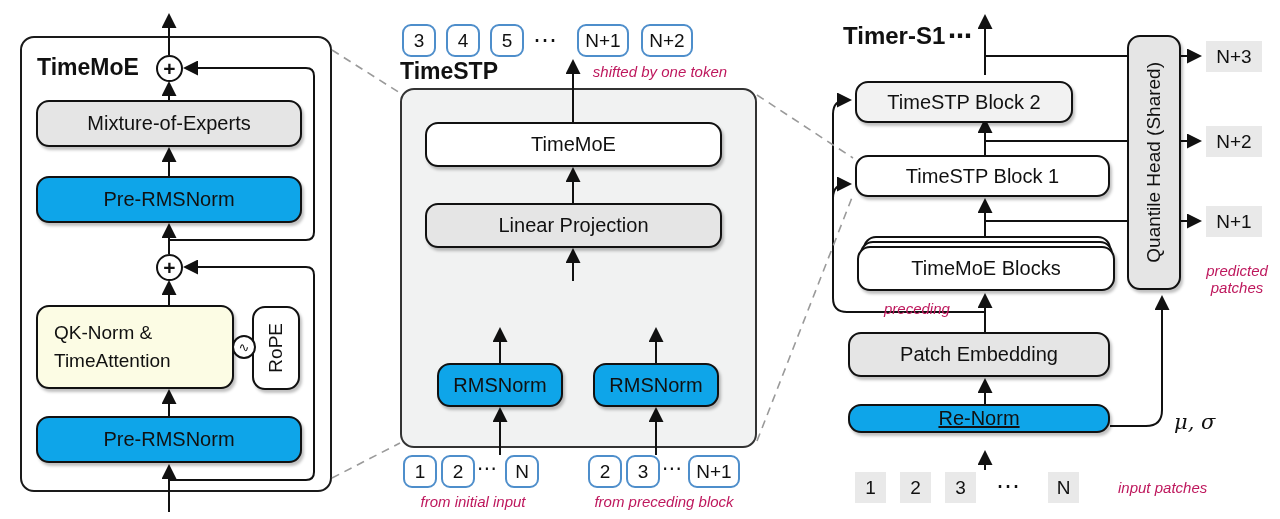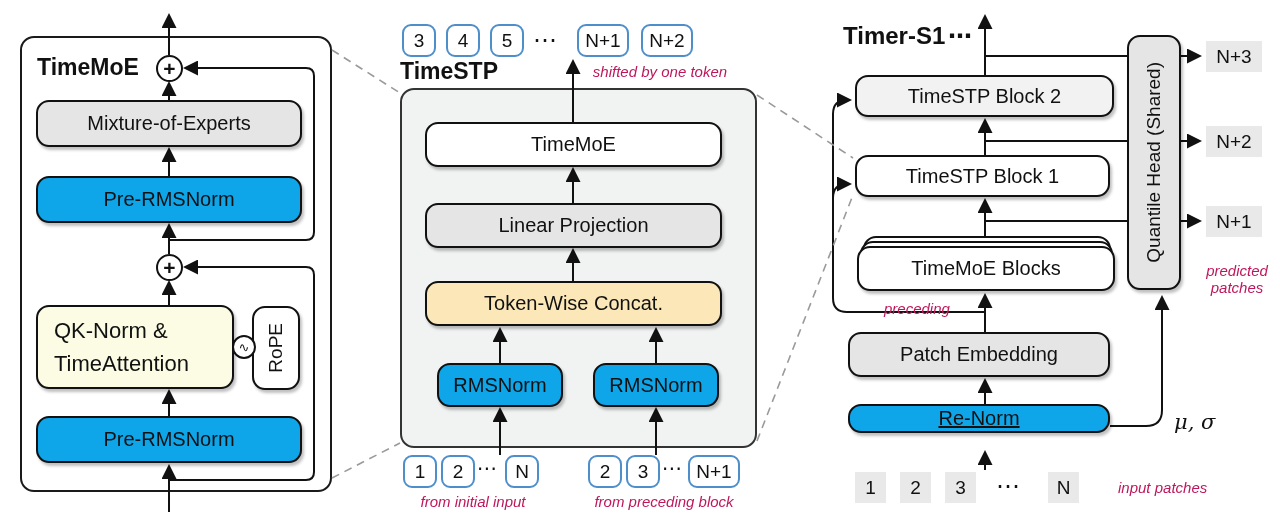--- a/index.html
+++ b/index.html
@@ -48,21 +48,21 @@
     background:#ffffff; display:flex; align-items:center; justify-content:center;
     font-size:21px; font-weight:bold; line-height:1; z-index:4;
   }
   .sine-circle {
     position:absolute; width:24px; height:24px; border:2px solid #111; border-radius:50%;
     background:#ffffff; display:flex; align-items:center; justify-content:center;
     font-size:13px; z-index:5;
   }
   .vert-text { writing-mode:vertical-rl; transform:rotate(180deg); font-size:19px; }
   .mu-sigma { position:absolute; font-family:"DejaVu Serif","Liberation Serif",serif; font-style:italic; font-size:21px; z-index:3; }
-  .qk-box { flex-direction:column; align-items:flex-start; padding-left:16px; font-size:22px; line-height:1.5; }
+  .qk-box { flex-direction:column; align-items:flex-start; padding-left:16px; font-size:19px; line-height:1.5; }
 </style>
 </head>
 <body>
 
 <div id="canvas">
 
   <svg id="wires" width="1280" height="519" viewBox="0 0 1280 519">
     <defs>
       <marker id="arr" viewBox="0 0 10 10" refX="8" refY="5" markerWidth="7.5" markerHeight="7.5" orient="auto">
         <path d="M0,0 L10,5 L0,10 z" fill="#111"></path>
@@ -145,40 +145,39 @@
   <div class="token" style="left:402px;top:24px;">3</div>
   <div class="token" style="left:446px;top:24px;">4</div>
   <div class="token" style="left:490px;top:24px;">5</div>
   <div class="dots" style="left:533px;top:26px;">⋯</div>
   <div class="token" style="left:577px;top:24px;width:52px;">N+1</div>
   <div class="token" style="left:641px;top:24px;width:52px;">N+2</div>
   <div class="caption" style="left:556px;top:63px;width:208px;text-align:center;">shifted by one token</div>
 
   <div class="box" style="left:425px;top:122px;width:297px;height:45px;">TimeMoE</div>
   <div class="box blue" style="left:425px;top:203px;width:297px;height:45px;">Linear Projection</div>
-  <div class="box orange" style="left:425px;top:281px;width:297px;height:45px;">Token-Wise Concat.</div>
   <div class="box green" style="left:437px;top:363px;width:126px;height:44px;">RMSNorm</div>
   <div class="box green" style="left:593px;top:363px;width:126px;height:44px;">RMSNorm</div>
 
   <div class="token" style="left:403px;top:455px;">1</div>
   <div class="token" style="left:441px;top:455px;">2</div>
   <div class="dots" style="left:477px;top:456px;font-size:20px;">⋯</div>
   <div class="token" style="left:505px;top:455px;">N</div>
   <div class="caption" style="left:398px;top:493px;width:150px;text-align:center;">from initial input</div>
 
   <div class="token" style="left:588px;top:455px;">2</div>
   <div class="token" style="left:626px;top:455px;">3</div>
   <div class="dots" style="left:662px;top:456px;font-size:20px;">⋯</div>
   <div class="token" style="left:688px;top:455px;width:52px;">N+1</div>
   <div class="caption" style="left:578px;top:493px;width:172px;text-align:center;">from preceding block</div>
 
   <div class="panel-title" style="left:843px;top:22px;font-size:24px;">Timer-S1</div>
   <div class="dots" style="left:948px;top:22px;font-weight:bold;">⋯</div>
 
-  <div class="box ltgray" style="left:855px;top:75px;width:259px;height:42px;">TimeSTP Block 2</div>
+  <div class="box ltgray" style="left:855px;top:81px;width:218px;height:42px;">TimeSTP Block 2</div>
   <div class="box" style="left:855px;top:155px;width:255px;height:42px;">TimeSTP Block 1</div>
 
   <div class="box noshadow" style="left:863px;top:236px;width:248px;height:45px;"></div>
   <div class="box noshadow" style="left:860px;top:241px;width:253px;height:45px;"></div>
   <div class="box" style="left:857px;top:246px;width:258px;height:45px;">TimeMoE Blocks</div>
 
   <div class="caption" style="left:884px;top:300px;">preceding</div>
   <div class="box blue" style="left:848px;top:332px;width:262px;height:45px;">Patch Embedding</div>
   <div class="box green" style="left:848px;top:404px;width:262px;height:29px;text-decoration:underline;">Re-Norm</div>
   <div class="mu-sigma" style="left:1174px;top:410px;">μ, σ</div>

